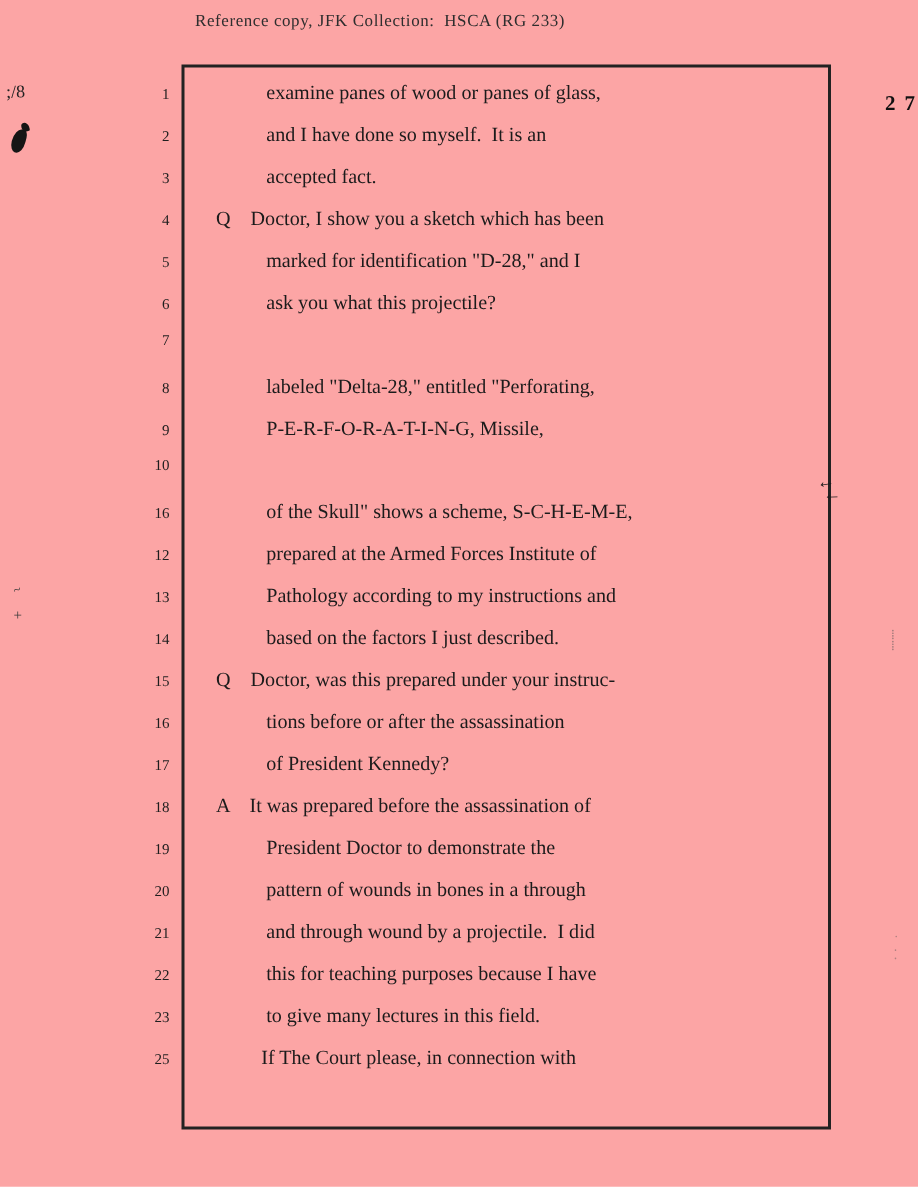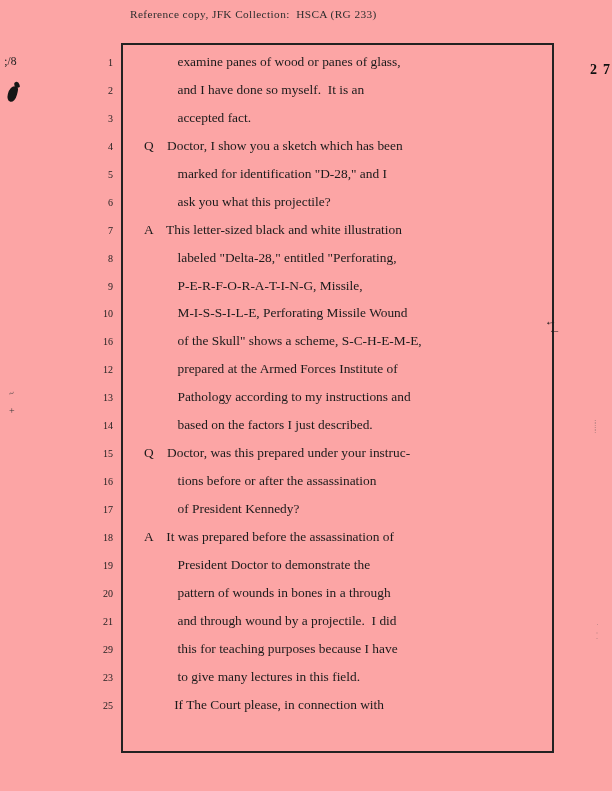--- a/index.html
+++ b/index.html
@@ -121,33 +121,31 @@
       <div class="line-row">
         <span class="num">5</span>
         <span class="txt">          marked for identification "D-28," and I</span>
       </div>
       <div class="line-row">
         <span class="num">6</span>
         <span class="txt">          ask you what this projectile?</span>
       </div>
       <div class="line-row">
         <span class="num">7</span>
-        <span class="txt">A    This letter-sized black and white illustration</span>
       </div>
       <div class="line-row">
         <span class="num">8</span>
         <span class="txt">          labeled "Delta-28," entitled "Perforating,</span>
       </div>
       <div class="line-row">
         <span class="num">9</span>
         <span class="txt">          P-E-R-F-O-R-A-T-I-N-G, Missile,</span>
       </div>
       <div class="line-row">
         <span class="num">10</span>
-        <span class="txt">          M-I-S-S-I-L-E, Perforating Missile Wound</span>
       </div>
       <div class="line-row">
         <span class="num">16</span>
         <span class="txt">          of the Skull" shows a scheme, S-C-H-E-M-E,</span>
       </div>
       <div class="line-row">
         <span class="num">12</span>
         <span class="txt">          prepared at the Armed Forces Institute of</span>
       </div>
       <div class="line-row">
@@ -180,21 +178,21 @@
       </div>
       <div class="line-row">
         <span class="num">20</span>
         <span class="txt">          pattern of wounds in bones in a through</span>
       </div>
       <div class="line-row">
         <span class="num">21</span>
         <span class="txt">          and through wound by a projectile.  I did</span>
       </div>
       <div class="line-row">
-        <span class="num">29</span>
+        <span class="num">22</span>
         <span class="txt">          this for teaching purposes because I have</span>
       </div>
       <div class="line-row">
         <span class="num">23</span>
         <span class="txt">          to give many lectures in this field.</span>
       </div>
       <div class="line-row">
         <span class="num">25</span>
         <span class="txt">         If The Court please, in connection with</span>
       </div>

